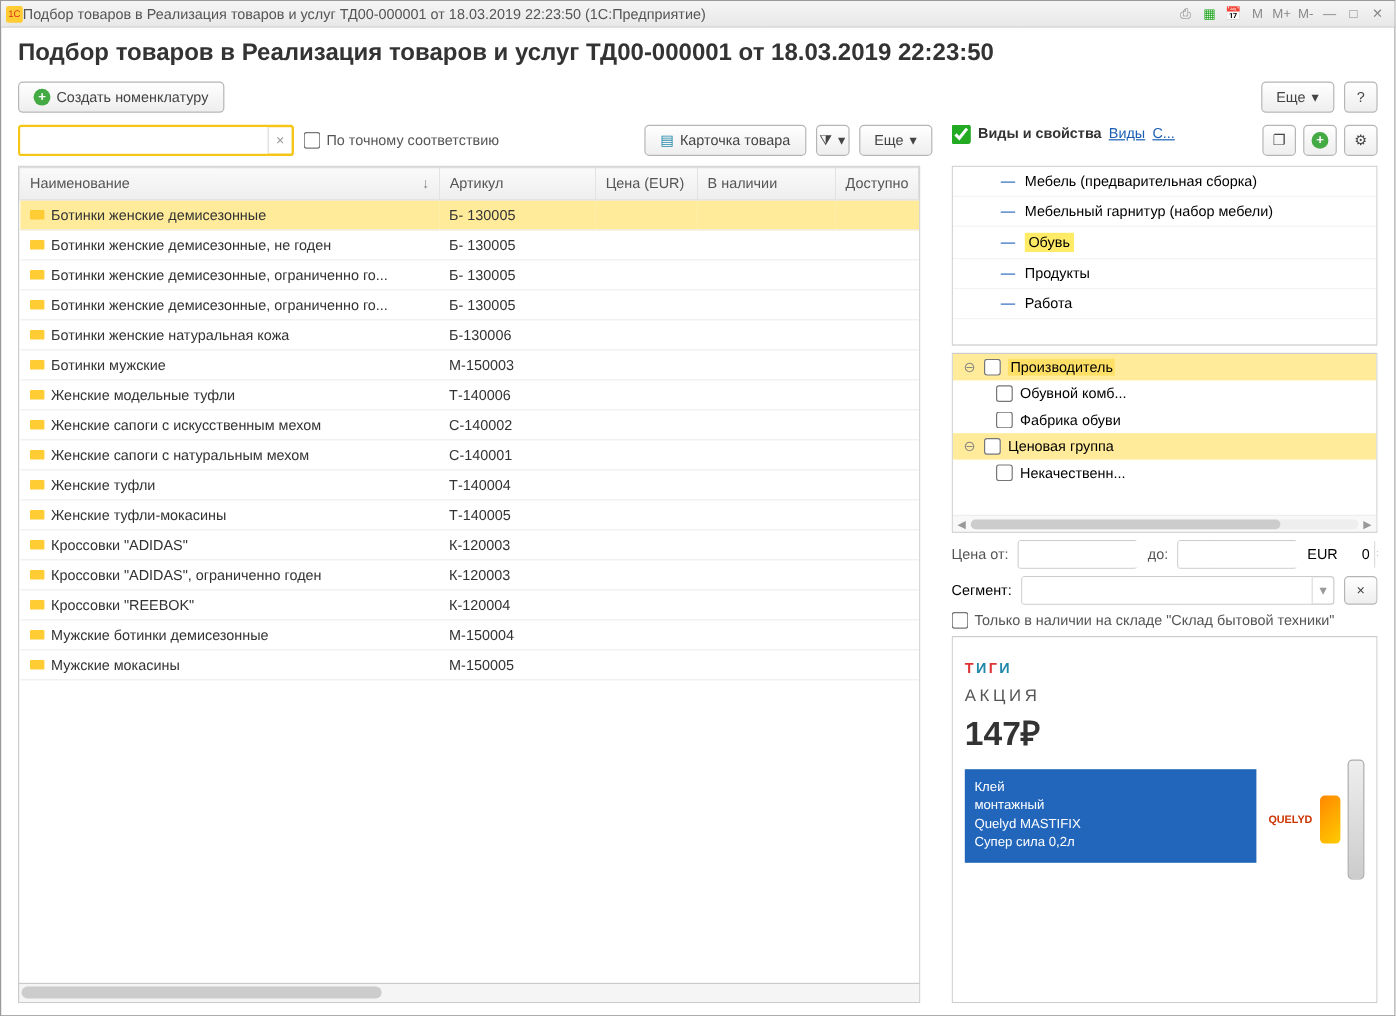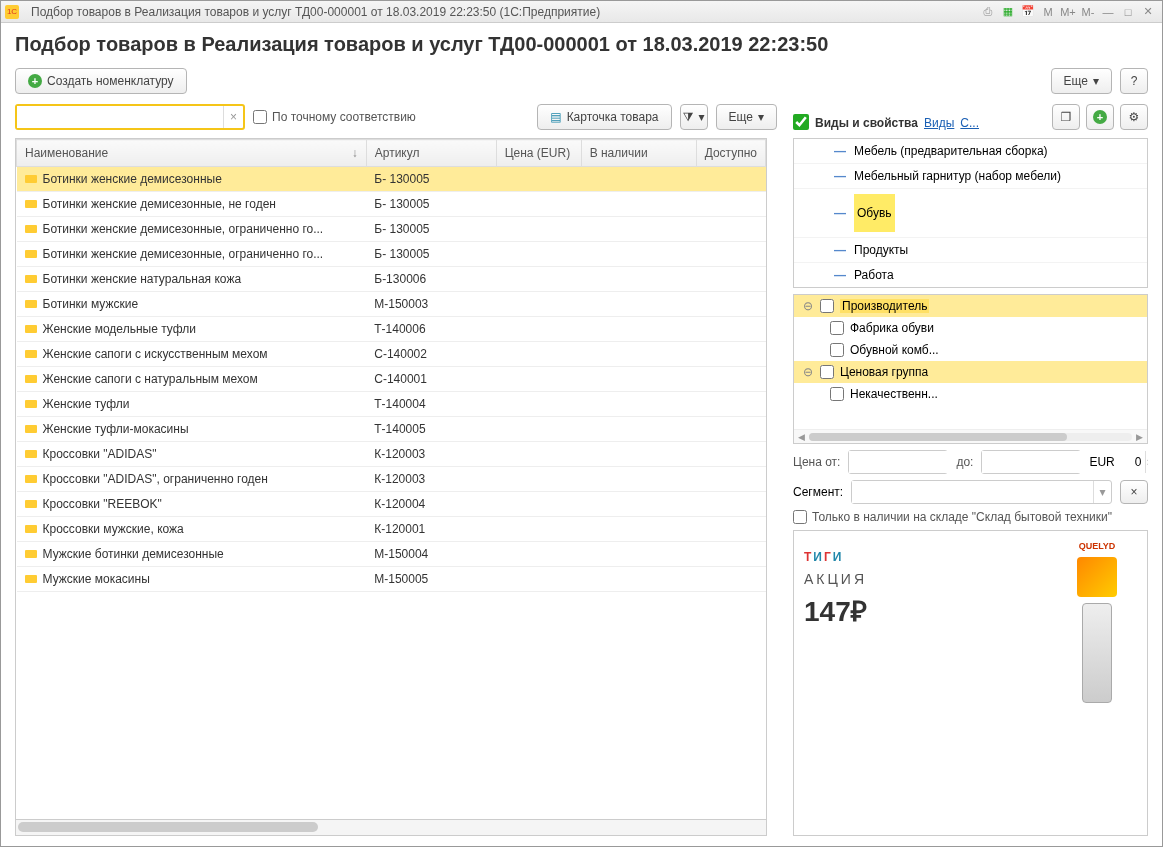--- a/index.html
+++ b/index.html
@@ -1,19 +1,19 @@
 <!DOCTYPE html>
 <html><head>
 <meta charset="utf-8">
 <style>
 *{box-sizing:border-box;margin:0;padding:0;font-family:Arial,sans-serif;font-size:12px}
 body{background:#f0f0f0;width:1163px;height:847px;overflow:hidden}
 .window{width:1163px;height:847px;background:#fff;border:1px solid #999;display:flex;flex-direction:column}
 .titlebar{height:22px;background:linear-gradient(#f5f5f5,#e8e8e8);border-bottom:1px solid #ccc;display:flex;align-items:center;padding:0 4px;font-size:11px;color:#555}
-.titlebar .logo{width:14px;height:14px;background:#fc3;border-radius:2px;display:inline-flex;align-items:center;justify-content:center;font-size:8px;font-weight:normal;color:#d32;margin-right:12px}
+.titlebar .logo{width:14px;height:14px;background:#fc3;border-radius:2px;display:inline-flex;align-items:center;justify-content:center;font-size:8px;font-weight:normal;color:#d32;margin-right:0}
 .titlebar .spacer{flex:1}
 .titlebar .tb-icon{width:16px;height:16px;margin:0 2px;display:inline-flex;align-items:center;justify-content:center;cursor:pointer;color:#888;font-size:11px}
 .content{flex:1;padding:10px 14px;display:flex;flex-direction:column;overflow:hidden}
 h1{font-size:20px;font-weight:bold;color:#333;margin-bottom:12px}
 .toolbar-row{display:flex;align-items:center;gap:8px;margin-bottom:10px}
 .btn{height:26px;padding:0 12px;border:1px solid #b5b5b5;border-radius:4px;background:linear-gradient(#fff,#eee);display:inline-flex;align-items:center;gap:5px;cursor:pointer;font-size:12px;color:#444}
 .btn-yellow{background:linear-gradient(#ffeb66,#ffd633);border-color:#c9a227;font-weight:bold;color:#333;padding:0 16px;height:28px}
 .btn .plus{width:14px;height:14px;border-radius:50%;background:#4a4;color:#fff;display:inline-flex;align-items:center;justify-content:center;font-size:11px;font-weight:bold}
 .btn-sq{width:28px;padding:0;justify-content:center}
 .search-row{display:flex;align-items:center;gap:8px;margin-bottom:8px}
@@ -28,28 +28,28 @@
 table{width:100%;border-collapse:collapse}
 th{background:linear-gradient(#fafafa,#eee);border:1px solid #ddd;padding:6px 8px;text-align:left;font-weight:normal;color:#555;font-size:12px;position:sticky;top:0}
 th .sort{float:right;color:#888}
 td{border-bottom:1px solid #eee;padding:5px 8px;color:#333;font-size:12px}
 tr.sel td{background:#ffeb99}
 .item-icon{width:12px;height:8px;background:#fc3;display:inline-block;margin-right:6px;border-radius:1px}
 .hscroll{height:16px;background:#f5f5f5;border:1px solid #ccc;border-top:none;position:relative}
 .hscroll .thumb{position:absolute;left:2px;top:2px;height:10px;width:40%;background:#ccc;border-radius:5px}
 .footer-link{color:#1a5fb4;text-decoration:underline;font-weight:bold;font-size:12px;margin-top:8px;cursor:pointer}
 .right-pane{width:355px;display:flex;flex-direction:column;gap:6px;overflow:hidden}
-.right-toolbar{display:flex;align-items:flex-end;gap:6px}
+.right-toolbar{display:flex;align-items:flex-start;gap:6px}
 .right-toolbar .chk-big{width:16px;height:16px;accent-color:#2a2}
 .right-toolbar .title{font-weight:bold;color:#333}
 .right-toolbar a{color:#1a5fb4;text-decoration:underline;cursor:pointer}
 .tree-box{border:1px solid #ccc;height:150px;overflow:auto}
 .tree-item{padding:5px 8px 5px 40px;border-bottom:1px solid #f3f3f3;display:flex;align-items:center;gap:8px;cursor:pointer}
 .tree-item .dash{color:#5588cc;font-weight:bold}
-.tree-item.sel .txt{background:#ffeb66;padding:12px 3px}
+.tree-item.sel .txt{background:#ffeb66;padding:1px 3px}
 .filter-box{border:1px solid #ccc;height:150px;overflow:hidden;display:flex;flex-direction:column}
 .filter-list{flex:1;overflow:auto}
 .filter-item{padding:4px 8px;display:flex;align-items:center;gap:6px}
 .filter-item.group{background:#ffeb99}
 .filter-item .exp{width:12px;color:#888;text-align:center}
 .filter-item input{width:14px;height:14px}
 .filter-item.child{padding-left:36px}
 .filter-item.group.sel .txt{background:#ffe066;padding:0 2px}
 .fscroll{height:14px;background:#f8f8f8;border-top:1px solid #eee;display:flex;align-items:center;padding:0 4px}
 .fscroll .tr{color:#999;font-size:9px}
@@ -64,21 +64,21 @@
 .seg-input{flex:1;display:flex;border:1px solid #ccc;border-radius:3px;height:24px}
 .seg-input input{flex:1;border:none;outline:none;padding:0 4px}
 .seg-input .dd{width:18px;border-left:1px solid #ddd;display:flex;align-items:center;justify-content:center;color:#999;cursor:pointer}
 .promo{border:1px solid #ccc;flex:1;min-height:200px;padding:10px;display:flex;gap:10px;background:#fff}
 .promo-left{flex:1}
 .promo-logo{font-size:22px;font-weight:bold;letter-spacing:2px}
 .promo-logo .c1{color:#d33}.promo-logo .c2{color:#28a}.promo-logo .c3{color:#d33}.promo-logo .c4{color:#28a}
 .promo-action{font-size:14px;color:#555;letter-spacing:3px;margin-top:4px}
 .promo-price{font-size:28px;font-weight:bold;color:#333;margin-top:4px}
 .promo-banner{background:#2266bb;color:#fff;padding:8px;margin-top:12px;font-size:11px;line-height:1.4}
-.promo-right{width:80px;display:flex;flex-direction:column;align-items:center;justify-content:flex-start;gap:6px}
+.promo-right{width:80px;display:flex;flex-direction:row;align-items:center;justify-content:flex-start;gap:6px}
 .promo-cube{width:40px;height:40px;background:linear-gradient(135deg,#f80,#fc0);border-radius:4px}
 .promo-tube{width:30px;height:100px;background:linear-gradient(#eee,#ccc);border-radius:4px;border:1px solid #aaa}
 </style>
 </head>
 <body>
 
 <div class="window">
 <div class="titlebar">
   <span class="logo">1C</span>
   <span>Подбор товаров в Реализация товаров и услуг ТД00-000001 от 18.03.2019 22:23:50   (1С:Предприятие)</span>
@@ -249,27 +249,20 @@
                   <td></td>
                 </tr>
                 <tr>
                   <td><span class="item-icon"></span>Кроссовки "REEBOK"</td>
                   <td>К-120004</td>
                   <td></td>
                   <td></td>
                   <td></td>
                 </tr>
                 <tr>
-                  <td><span class="item-icon"></span>Кроссовки мужские, кожа</td>
-                  <td>К-120001</td>
-                  <td></td>
-                  <td></td>
-                  <td></td>
-                </tr>
-                <tr>
                   <td><span class="item-icon"></span>Мужские ботинки демисезонные</td>
                   <td>М-150004</td>
                   <td></td>
                   <td></td>
                   <td></td>
                 </tr>
                 <tr>
                   <td><span class="item-icon"></span>Мужские мокасины</td>
                   <td>М-150005</td>
                   <td></td>
@@ -309,25 +302,25 @@
           </div>
 <div class="filter-box">
   <div class="filter-list" id="filters">
               <div class="filter-item group sel">
                 <span class="exp">⊖</span>
                 <input type="checkbox" style="">
                 <span class="txt">Производитель</span>
               </div>
               <div class="filter-item child">
                 <input type="checkbox" style="">
+                <span class="txt">Обувной комб...</span>
+              </div>
+              <div class="filter-item child">
+                <input type="checkbox" style="">
                 <span class="txt">Фабрика обуви</span>
-              </div>
-              <div class="filter-item child">
-                <input type="checkbox" style="">
-                <span class="txt">Обувной комб...</span>
               </div>
               <div class="filter-item group">
                 <span class="exp">⊖</span>
                 <input type="checkbox" style="">
                 <span class="txt">Ценовая группа</span>
               </div>
               <div class="filter-item child">
                 <input type="checkbox" style="">
                 <span class="txt">Некачественн...</span>
               </div>
@@ -363,20 +356,21 @@
 </div>
 <label class="chk">
             <input type="checkbox" style="">
             <span>Только в наличии на складе "Склад бытовой техники"</span>
           </label>
 <div class="promo">
   <div class="promo-left">
     <div class="promo-logo"><span class="c1">Т</span><span class="c2">И</span><span class="c3">Г</span><span class="c4">И</span></div>
     <div class="promo-action">АКЦИЯ</div>
     <div class="promo-price">147₽</div>
+    <div class="promo-banner" id="promo-text">Клей<br>монтажный<br>Quelyd MASTIFIX<br>Супер сила 0,2л</div>
   </div>
   <div class="promo-right">
     <div style="font-size:9px;font-weight:bold;color:#c30">QUELYD</div>
     <div class="promo-cube"></div>
     <div class="promo-tube"></div>
   </div>
 </div>
 </div>
 </div>
 </div>

